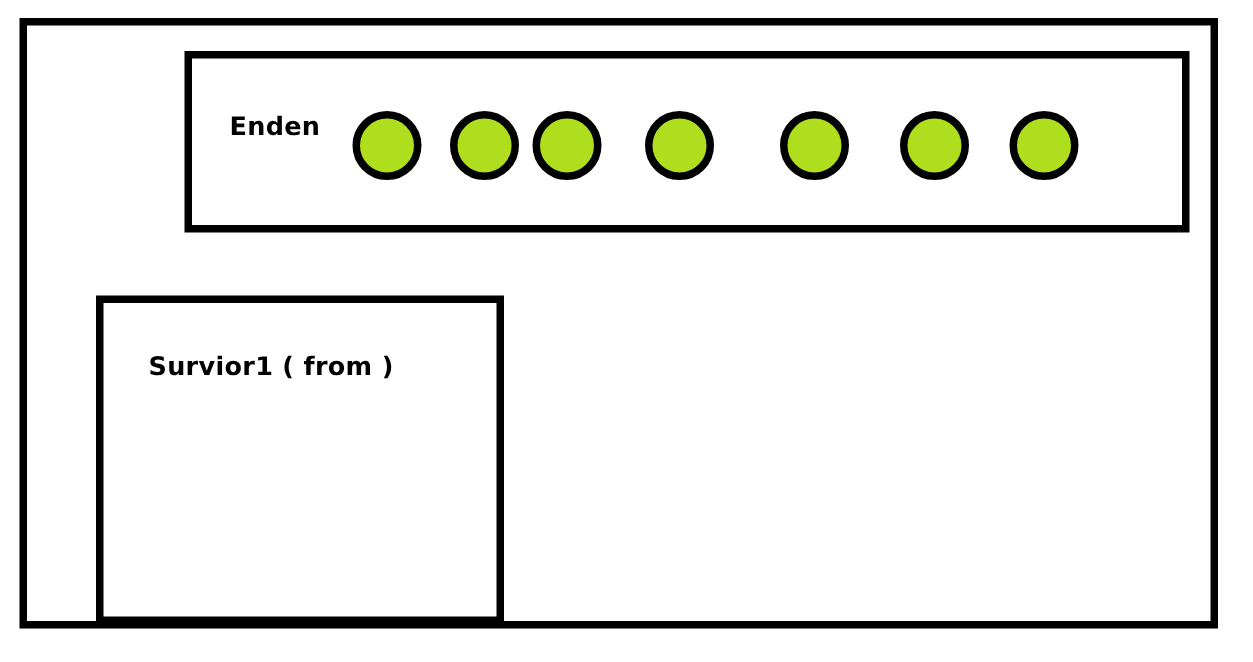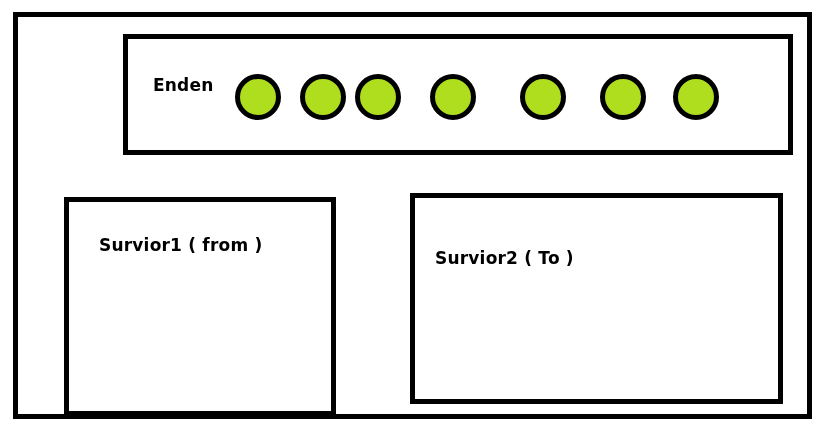--- a/index.html
+++ b/index.html
@@ -133,17 +133,14 @@
         <div class="node-circle" style="left: 392px; top: 35px; background: rgb(174, 222, 30);"></div>
         <div class="node-circle" style="left: 472px; top: 35px; background: rgb(174, 222, 30);"></div>
         <div class="node-circle" style="left: 545px; top: 35px; background: rgb(174, 222, 30);"></div>
       </div>
   </div>
 
   <div class="survivor-box" id="survivor1-box">
     <span class="survivor-label" id="survivor1-label">Survior1 ( from )</span>
   </div>
 
-  <div class="survivor-box" id="survivor2-box">
-    <span class="survivor-label" id="survivor2-label">Survior2 ( To )</span>
-  </div>
 
 </div>
 
 </body></html>

